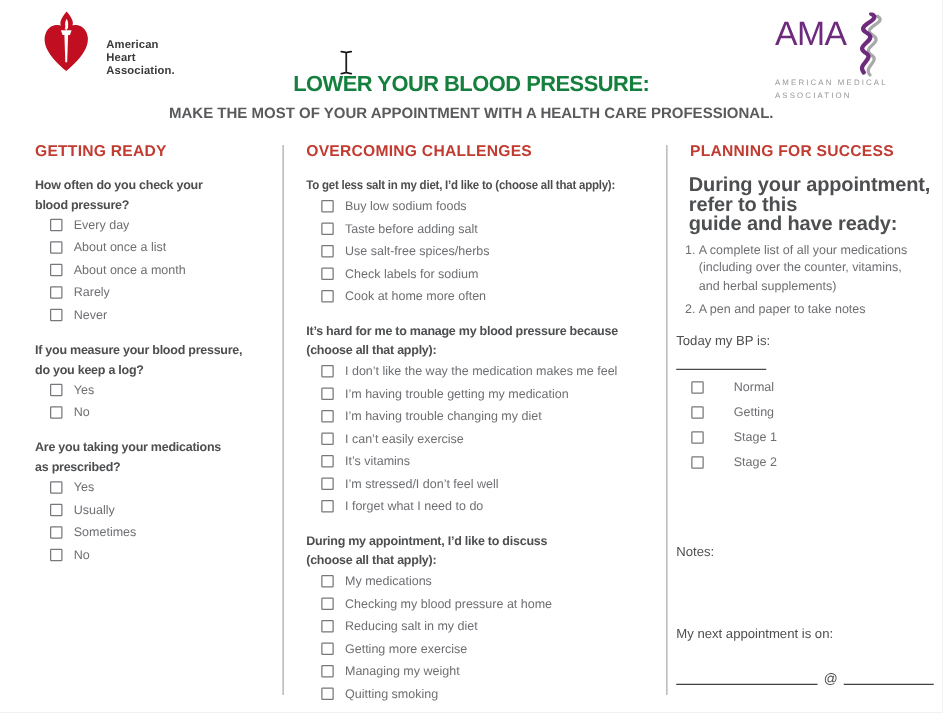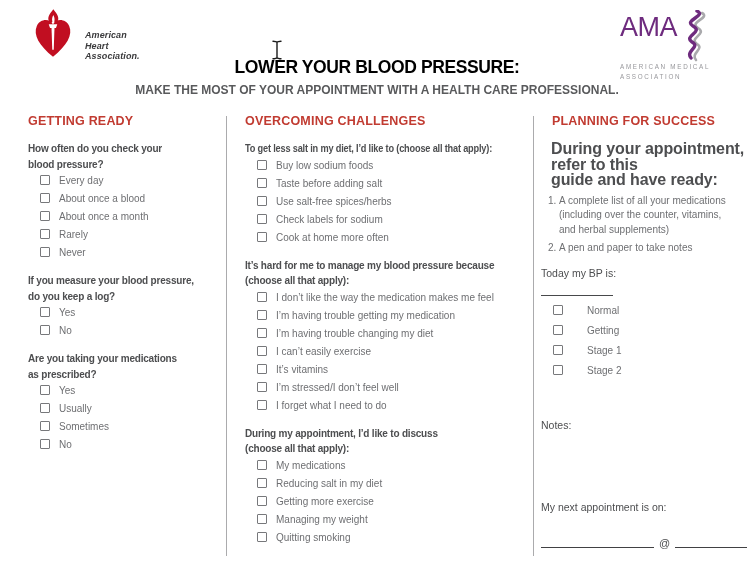--- a/index.html
+++ b/index.html
@@ -1,31 +1,31 @@
 <!DOCTYPE html>
 <html><head>
 <meta charset="utf-8">
 <style>
   * { margin:0; padding:0; box-sizing:border-box; }
   html,body { background:#e8e8e8; }
   body { font-family:"Liberation Sans","DejaVu Sans",sans-serif; }
   .page { position:relative; width:754px; height:570px; background:#ffffff; overflow:hidden; }
 
   
-  .aha { position:absolute; left:30px; top:8px; display:flex; align-items:flex-start;font-style:italic; }
+  .aha { position:absolute; left:30px; top:8px; display:flex; align-items:flex-start; }
   .aha-text { margin:22px 0 0 9px; font-size:9px; font-weight:700; color:#3a3a3c; line-height:10.5px; letter-spacing:.1px; }
   .ama { position:absolute; left:620px; top:14px; width:126px; }
   .ama-row { display:flex; align-items:flex-start; }
   .ama-acronym { font-size:27px; font-weight:400; color:#6e2b7e; letter-spacing:-.5px; line-height:26px; }
   .ama-serpent { margin:-4px 0 0 1px; }
   .ama-sub { font-size:6.3px; color:#97979b; letter-spacing:1.7px; line-height:8.5px; margin-top:1px; }
 
   
   .header { position:absolute; left:0; right:0; top:57px; text-align:center; }
-  .title { font-size:17.5px; font-weight:800; letter-spacing:-.4px; color:#000000; }
+  .title { font-size:17.5px; font-weight:800; letter-spacing:-.4px; color:#15803d; }
   .subtitle { margin-top:5px; font-size:12px; font-weight:700; letter-spacing:0; color:#595a5c; }
 
   .cursor { position:absolute; left:271px; top:40px; z-index:5; }
 
   
   .divider { position:absolute; top:116px; width:1px; height:440px; background:#ababad; }
   .d1 { left:226px; } .d2 { left:533px; }
 
   
   .col { position:absolute; top:114px; }
@@ -48,21 +48,21 @@
   .numlist { list-style:none; margin:6px 0 0 7px; }
   .numitem { display:flex; font-size:10px; color:#6e6f72; line-height:14.5px; }
   .numitem + .numitem { margin-top:4px; }
   .num { width:11px; flex:none; }
   .ntext { white-space:pre-line; }
   .bp-label, .notes-label, .appt-label { font-size:10.5px; font-weight:400; color:#4d4e50; line-height:15px; }
   .bp-label { margin-top:10px; }
   .bp-rule { margin-top:14px; width:72px; border-bottom:1px solid #48494b; }
   .col3 .opts { margin-top:9px; }
   .col3 .opt { height:20px;gap:24px; }
-  .notes-label { margin-top:33px; }
+  .notes-label { margin-top:50px; }
   .appt { position:absolute; left:0; top:386px; width:206px; }
   .appt-lines { position:absolute; left:0; top:424px; width:206px; display:flex; align-items:flex-end; }
   .blank { border-bottom:1px solid #414143; height:10px; }
   .blank1 { width:113px; } .blank2 { width:70px; flex:1; }
   .at { font-size:11px; color:#4d4e50; margin:0 5px; line-height:10px; }
 </style>
 </head>
 <body>
 
 <div class="page">
@@ -110,21 +110,21 @@
     <div class="group">
       <p class="q">How often do you check your
 blood pressure?</p>
       <ul class="opts">
           <li class="opt">
             <span class="box"></span>
             <span class="optlabel">Every day</span>
           </li>
           <li class="opt">
             <span class="box"></span>
-            <span class="optlabel">About once a blood</span>
+            <span class="optlabel">About once a list</span>
           </li>
           <li class="opt">
             <span class="box"></span>
             <span class="optlabel">About once a month</span>
           </li>
           <li class="opt">
             <span class="box"></span>
             <span class="optlabel">Rarely</span>
           </li>
           <li class="opt">
@@ -232,20 +232,24 @@
           </li>
         </ul>
     </div>
     <div class="group">
       <p class="q">During my appointment, I’d like to discuss
 (choose all that apply):</p>
       <ul class="opts">
           <li class="opt">
             <span class="box"></span>
             <span class="optlabel">My medications</span>
+          </li>
+          <li class="opt">
+            <span class="box"></span>
+            <span class="optlabel">Checking my blood pressure at home</span>
           </li>
           <li class="opt">
             <span class="box"></span>
             <span class="optlabel">Reducing salt in my diet</span>
           </li>
           <li class="opt">
             <span class="box"></span>
             <span class="optlabel">Getting more exercise</span>
           </li>
           <li class="opt">

